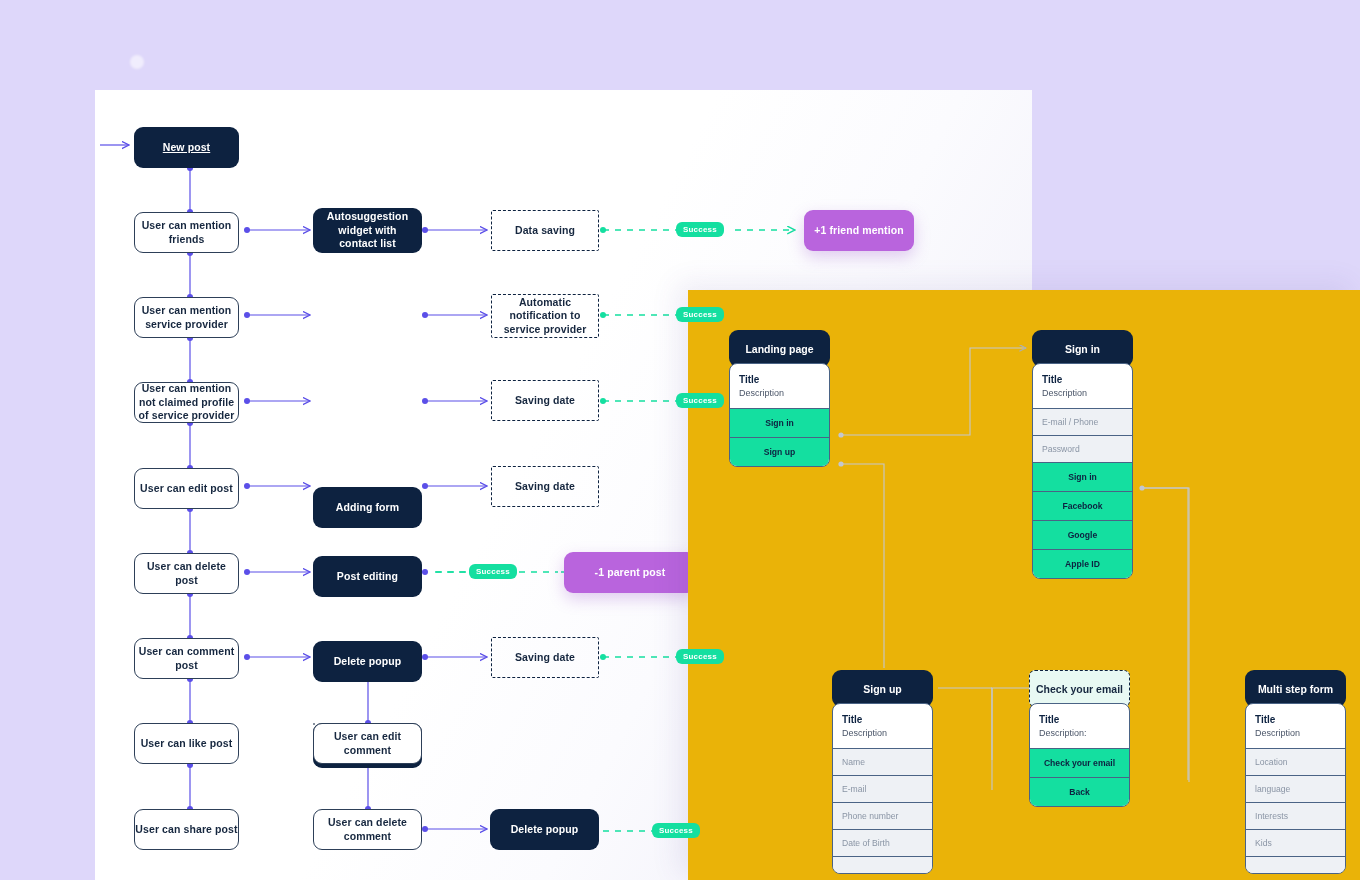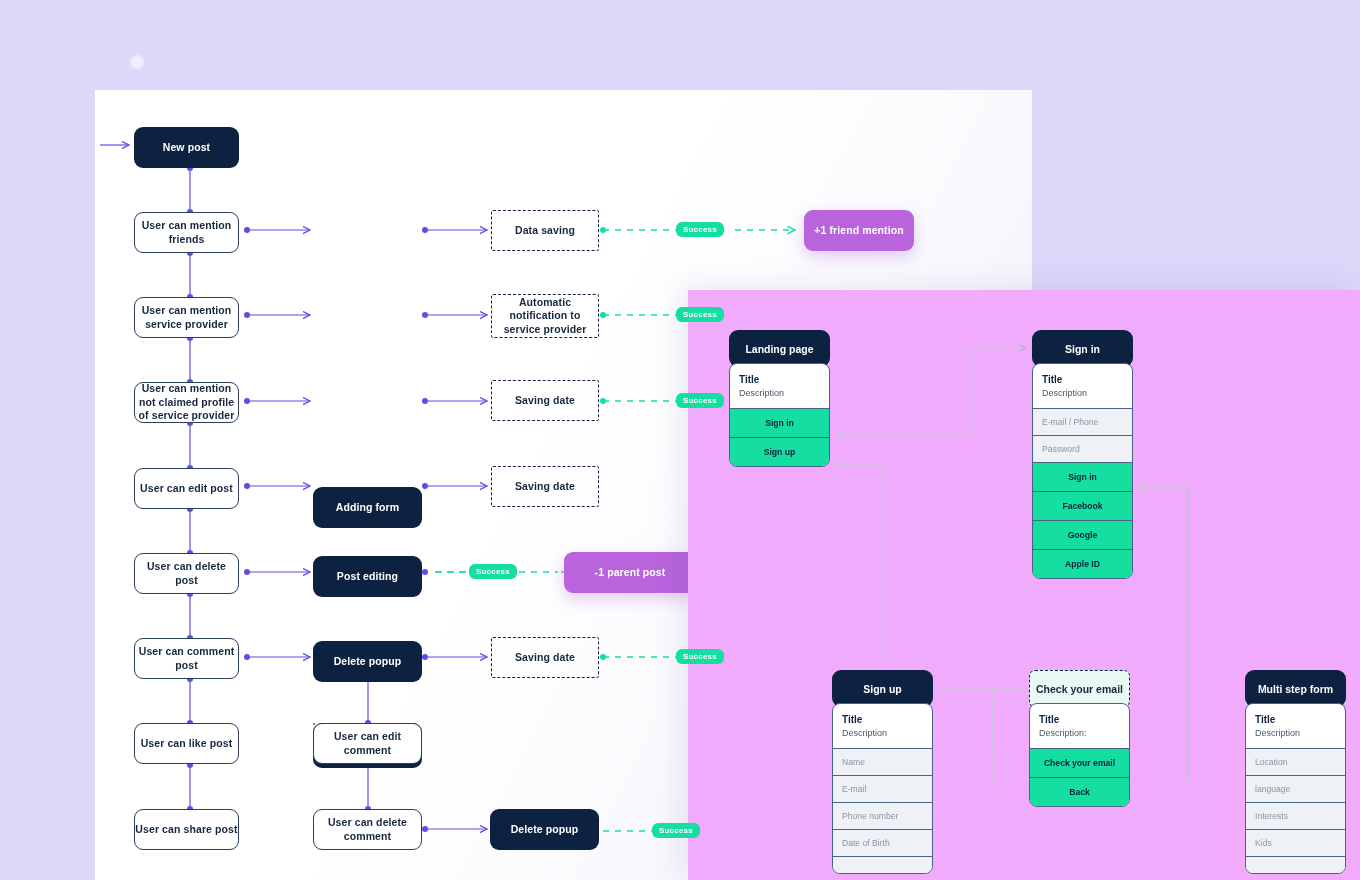--- a/index.html
+++ b/index.html
@@ -13,21 +13,21 @@
     background:rgba(255,255,255,.55);filter:blur(1px);
   }
 
   
   .panel{position:absolute;overflow:hidden;}
   #panel-flow{
     left:95px;top:90px;width:937px;height:790px;
     background:linear-gradient(118deg,#ffffff 0%,#ffffff 46%,#fbfbfe 64%,#f2f1fa 85%,#eeecf8 100%);
   }
   #panel-wire{
-    left:688px;top:290px;width:672px;height:590px;background:#f0abfc;
+    left:688px;top:290px;width:672px;height:590px;background:#eab308;
     box-shadow:-10px -6px 26px rgba(90,70,160,.10);
   }
 
   
   .node{position:absolute;box-sizing:border-box;display:flex;align-items:center;
         justify-content:center;text-align:center;border-radius:9px;
         font-size:10.5px;line-height:1.28;font-weight:700;letter-spacing:.1px;}
   .node.dark{background:#0d2240;color:#ffffff;}
   .node.outline{background:#ffffff;color:#16273f;border:1.4px solid #2d3f58;}
   .node.dashed{background:transparent;color:#16273f;border:1.6px dashed #0d2240;border-radius:2px;}
@@ -153,38 +153,39 @@
       <line x1="521" y1="482" x2="560" y2="482" marker-end="url(#ag)"></line>
     </g>
     <g fill="#14dfa0">
       <circle cx="508" cy="140" r="3"></circle>
       <circle cx="508" cy="225" r="3"></circle>
       <circle cx="508" cy="311" r="3"></circle>
       <circle cx="508" cy="567" r="3"></circle>
     </g>
   </svg>
 
-  <div class="node dark" style="left:39px;top:37px;width:105px;height:41px;">New post</div>
+  <div class="node dark" style="left:39px;top:37px;width:105px;height:41px;text-decoration:underline;">New post</div>
 
   <div class="node outline" style="left:39px;top:122px;width:105px;height:41px;">User can mention friends</div>
 
   <div class="node outline" style="left:39px;top:207px;width:105px;height:41px;">User can mention service provider</div>
 
   <div class="node outline" style="left:39px;top:292px;width:105px;height:41px;">User can mention not claimed profile of service provider</div>
 
   <div class="node outline" style="left:39px;top:378px;width:105px;height:41px;">User can edit post</div>
 
   <div class="node outline" style="left:39px;top:463px;width:105px;height:41px;">User can delete post</div>
 
   <div class="node outline" style="left:39px;top:548px;width:105px;height:41px;">User can comment post</div>
 
   <div class="node outline" style="left:39px;top:633px;width:105px;height:41px;">User can like post</div>
 
   <div class="node outline" style="left:39px;top:719px;width:105px;height:41px;">User can share post</div>
 
+  <div class="node dark" style="left:218px;top:118px;width:109px;height:45px;padding:0 7px;">Autosuggestion widget with contact list</div>
 
 
   <div class="node dark" style="left:218px;top:380px;width:109px;height:41px;margin-top:17px;">Adding form</div>
 
   <div class="node dark" style="left:218px;top:466px;width:109px;height:41px;">Post editing</div>
 
   <div class="node dark" style="left:218px;top:551px;width:109px;height:41px;">Delete popup</div>
 
   <div class="node dark" style="left:218px;top:633px;width:109px;height:45px;padding:0 7px;">Commenting on a post</div>
 

